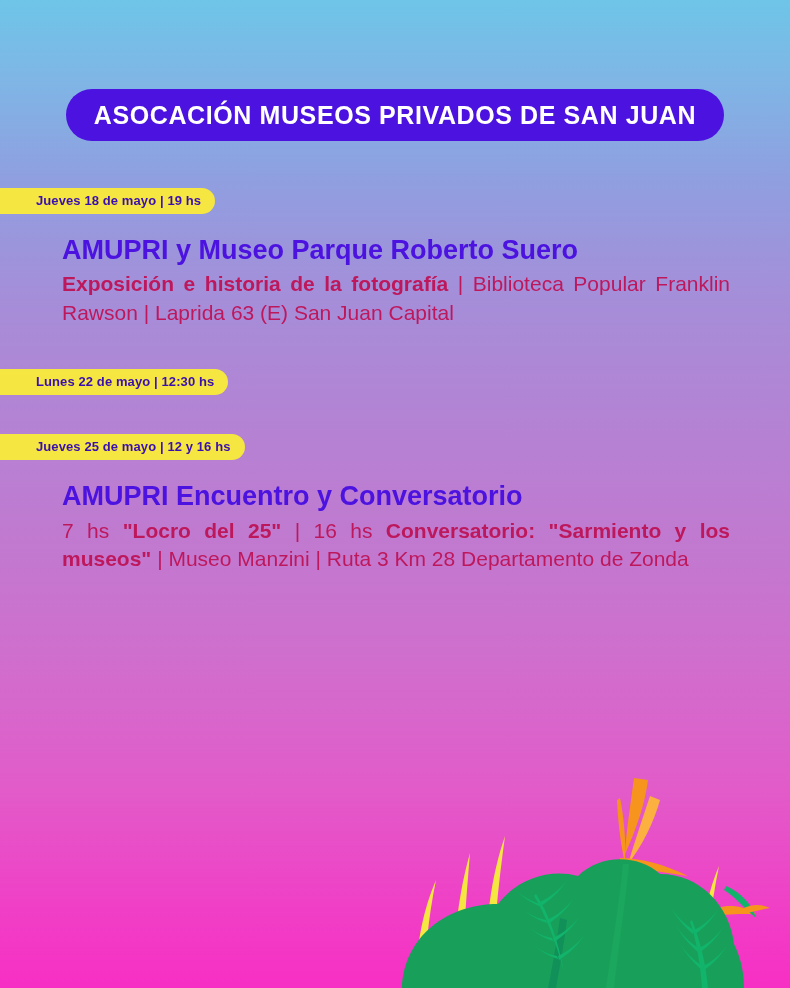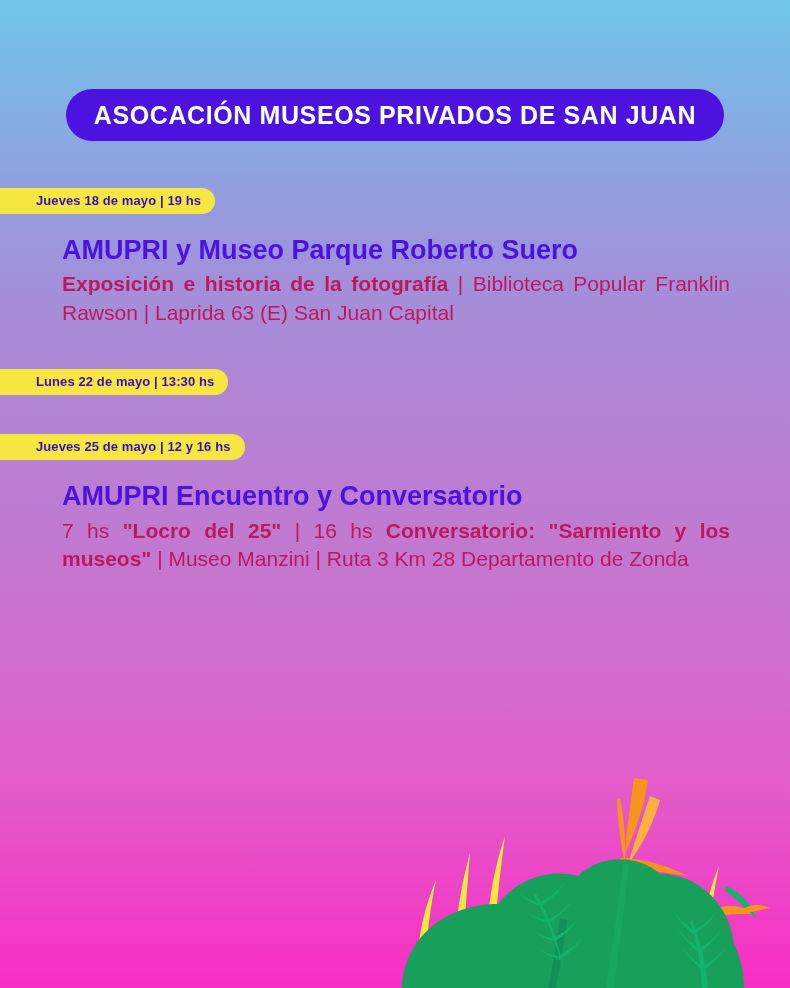--- a/index.html
+++ b/index.html
@@ -123,21 +123,21 @@
       <div class="date-tag">Jueves 18 de mayo | 19 hs</div>
       <div class="event-body">
         <div class="event-title">AMUPRI y Museo Parque Roberto Suero</div>
         <div class="event-desc"><b>Exposición e historia de la fotografía</b><span class="sep"> | Biblioteca Popular Franklin Rawson | Laprida 63 (E) San Juan Capital</span></div>
       </div>
     </div>
 
     <div class="spacer1"></div>
 
     <div class="event">
-      <div class="date-tag">Lunes 22 de mayo | 13:30 hs</div>
+      <div class="date-tag">Lunes 22 de mayo | 12:30 hs</div>
     </div>
 
     <div class="spacer2"></div>
 
     <div class="event">
       <div class="date-tag">Jueves 25 de mayo | 12 y 16 hs</div>
       <div class="event-body">
         <div class="event-title">AMUPRI Encuentro y Conversatorio</div>
         <div class="event-desc"><span>7 hs </span><b>"Locro del 25"</b><span> | 16 hs </span><b>Conversatorio: "Sarmiento y los museos"</b><span class="sep"> | Museo Manzini | Ruta 3 Km 28 Departamento de Zonda</span></div>
       </div>

